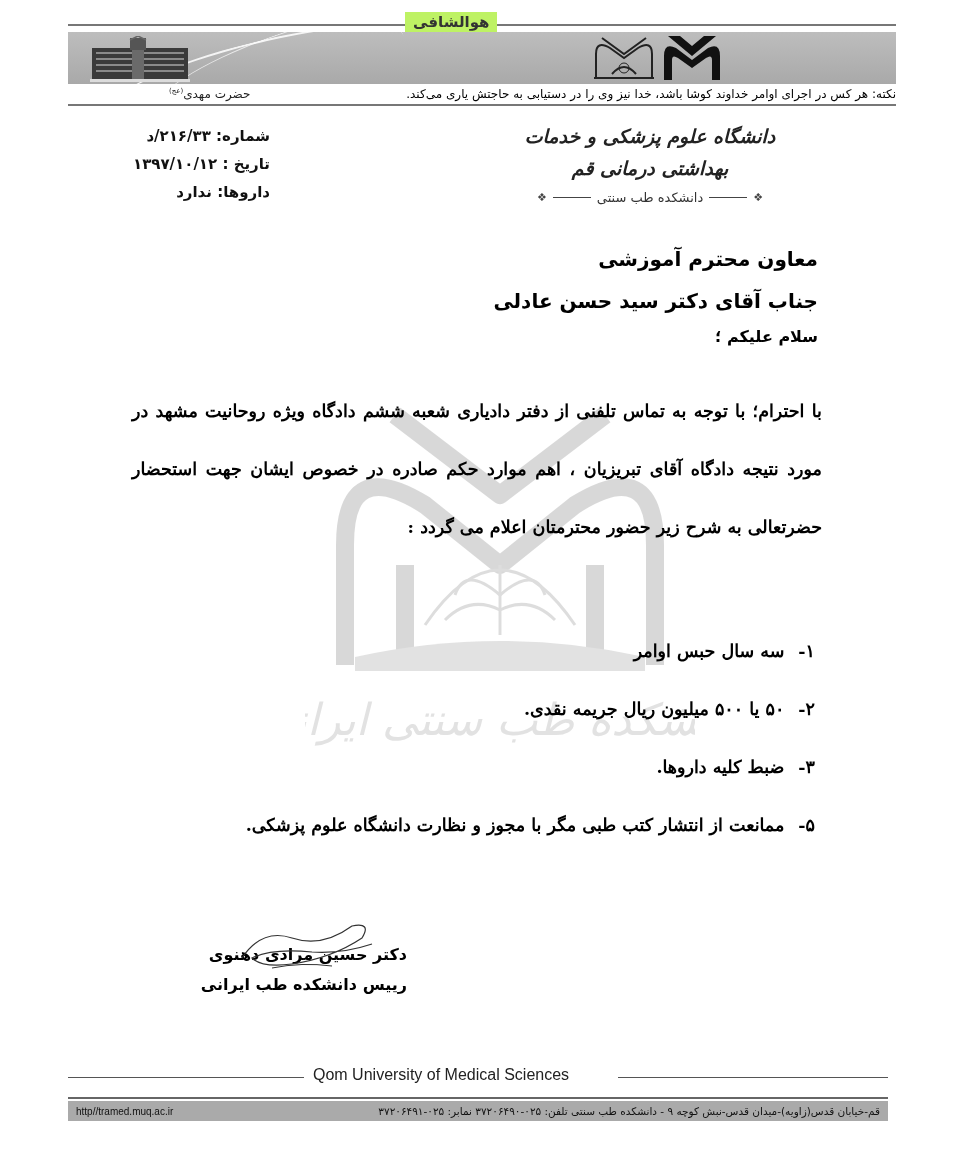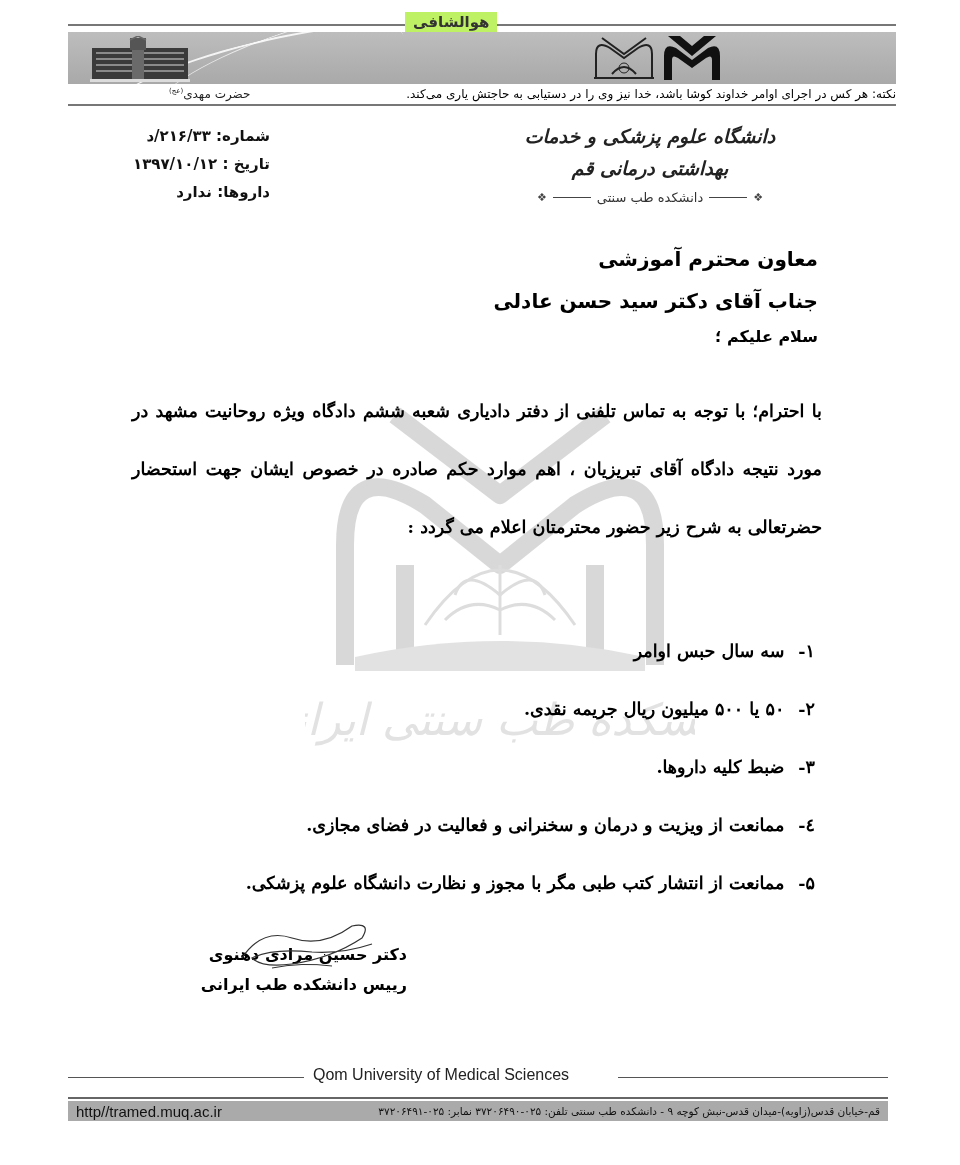--- a/index.html
+++ b/index.html
@@ -71,21 +71,21 @@
     .sig-name, .sig-title { font-size: 16px; font-weight: bold; line-height: 30px; color: #000; white-space: nowrap; }
     .sig-scribble { position: absolute; left: 20px; top: -22px; width: 150px; height: 60px; pointer-events: none; }
 
     
     .footer-line1 { position: absolute; left: 68px; top: 1097px; width: 820px; height: 2px; background: #666; }
     .footer-bar {
       position: absolute; left: 68px; top: 1101px; width: 820px; height: 20px;
       background: #aaaaaa; display: flex; align-items: center; justify-content: space-between;
       padding: 0 8px; font-size: 10.5px; color: #111;
     }
-    .footer-bar .url { direction: ltr; font-family: "Liberation Sans", sans-serif; font-size: 15px; text-align: center; }
+    .footer-bar .url { direction: ltr; font-family: "Liberation Sans", sans-serif; font-size: 10px; text-align: center; }
     .footer-bar .addr { direction: rtl; white-space: nowrap; }
     .footer-bottom { position: absolute; left: 68px; top: 1066px; width: 820px; height: 22px; }
     .footer-bottom .rule { position: absolute; top: 11px; height: 1px; background: #555; }
     .footer-bottom .rule.l { left: 0; width: 236px; }
     .footer-bottom .rule.r { right: 0; width: 270px; }
     .footer-bottom .uni {
       position: absolute; left: 245px; top: 0; font-family: "Liberation Sans", sans-serif;
       font-size: 16px; color: #222; white-space: nowrap;
     }
   </style>
@@ -185,21 +185,20 @@
 </div>
 
 <div class="body-text">
   <p class="para">با احترام؛  با توجه به تماس تلفنی از دفتر دادیاری شعبه ششم دادگاه ویژه روحانیت مشهد در مورد نتیجه دادگاه آقای تبریزیان ، اهم موارد حکم صادره در خصوص ایشان  جهت استحضار حضرتعالی به شرح زیر حضور محترمتان اعلام می گردد :</p>
 </div>
 
 <div class="items">
   <div class="item"><span class="num">۱-</span><span>سه سال حبس اوامر</span></div>
   <div class="item"><span class="num">۲-</span><span>۵۰ یا ۵۰۰ میلیون ریال جریمه نقدی.</span></div>
   <div class="item"><span class="num">۳-</span><span>ضبط کلیه داروها.</span></div>
-  <div class="item"><span class="num">٤-</span><span>ممانعت از ویزیت و درمان و سخنرانی و فعالیت در فضای مجازی.</span></div>
   <div class="item"><span class="num">۵-</span><span>ممانعت از انتشار کتب طبی مگر با مجوز و نظارت دانشگاه علوم پزشکی.</span></div>
 </div>
 
 <div class="signature">
   <svg class="sig-scribble" viewBox="0 0 150 60">
     <path d="M10 40 Q30 10 60 20 T120 8 Q140 4 130 20 Q100 40 60 46 Q30 50 20 40 Q40 30 80 34 Q110 36 140 26" fill="none" stroke="#333" stroke-width="1.2"></path>
     <path d="M40 50 Q70 44 100 48" fill="none" stroke="#333" stroke-width="1"></path>
   </svg>
   <div class="sig-name">دکتر حسین مرادی دهنوی</div>
   <div class="sig-title">رییس دانشکده طب ایرانی</div>

